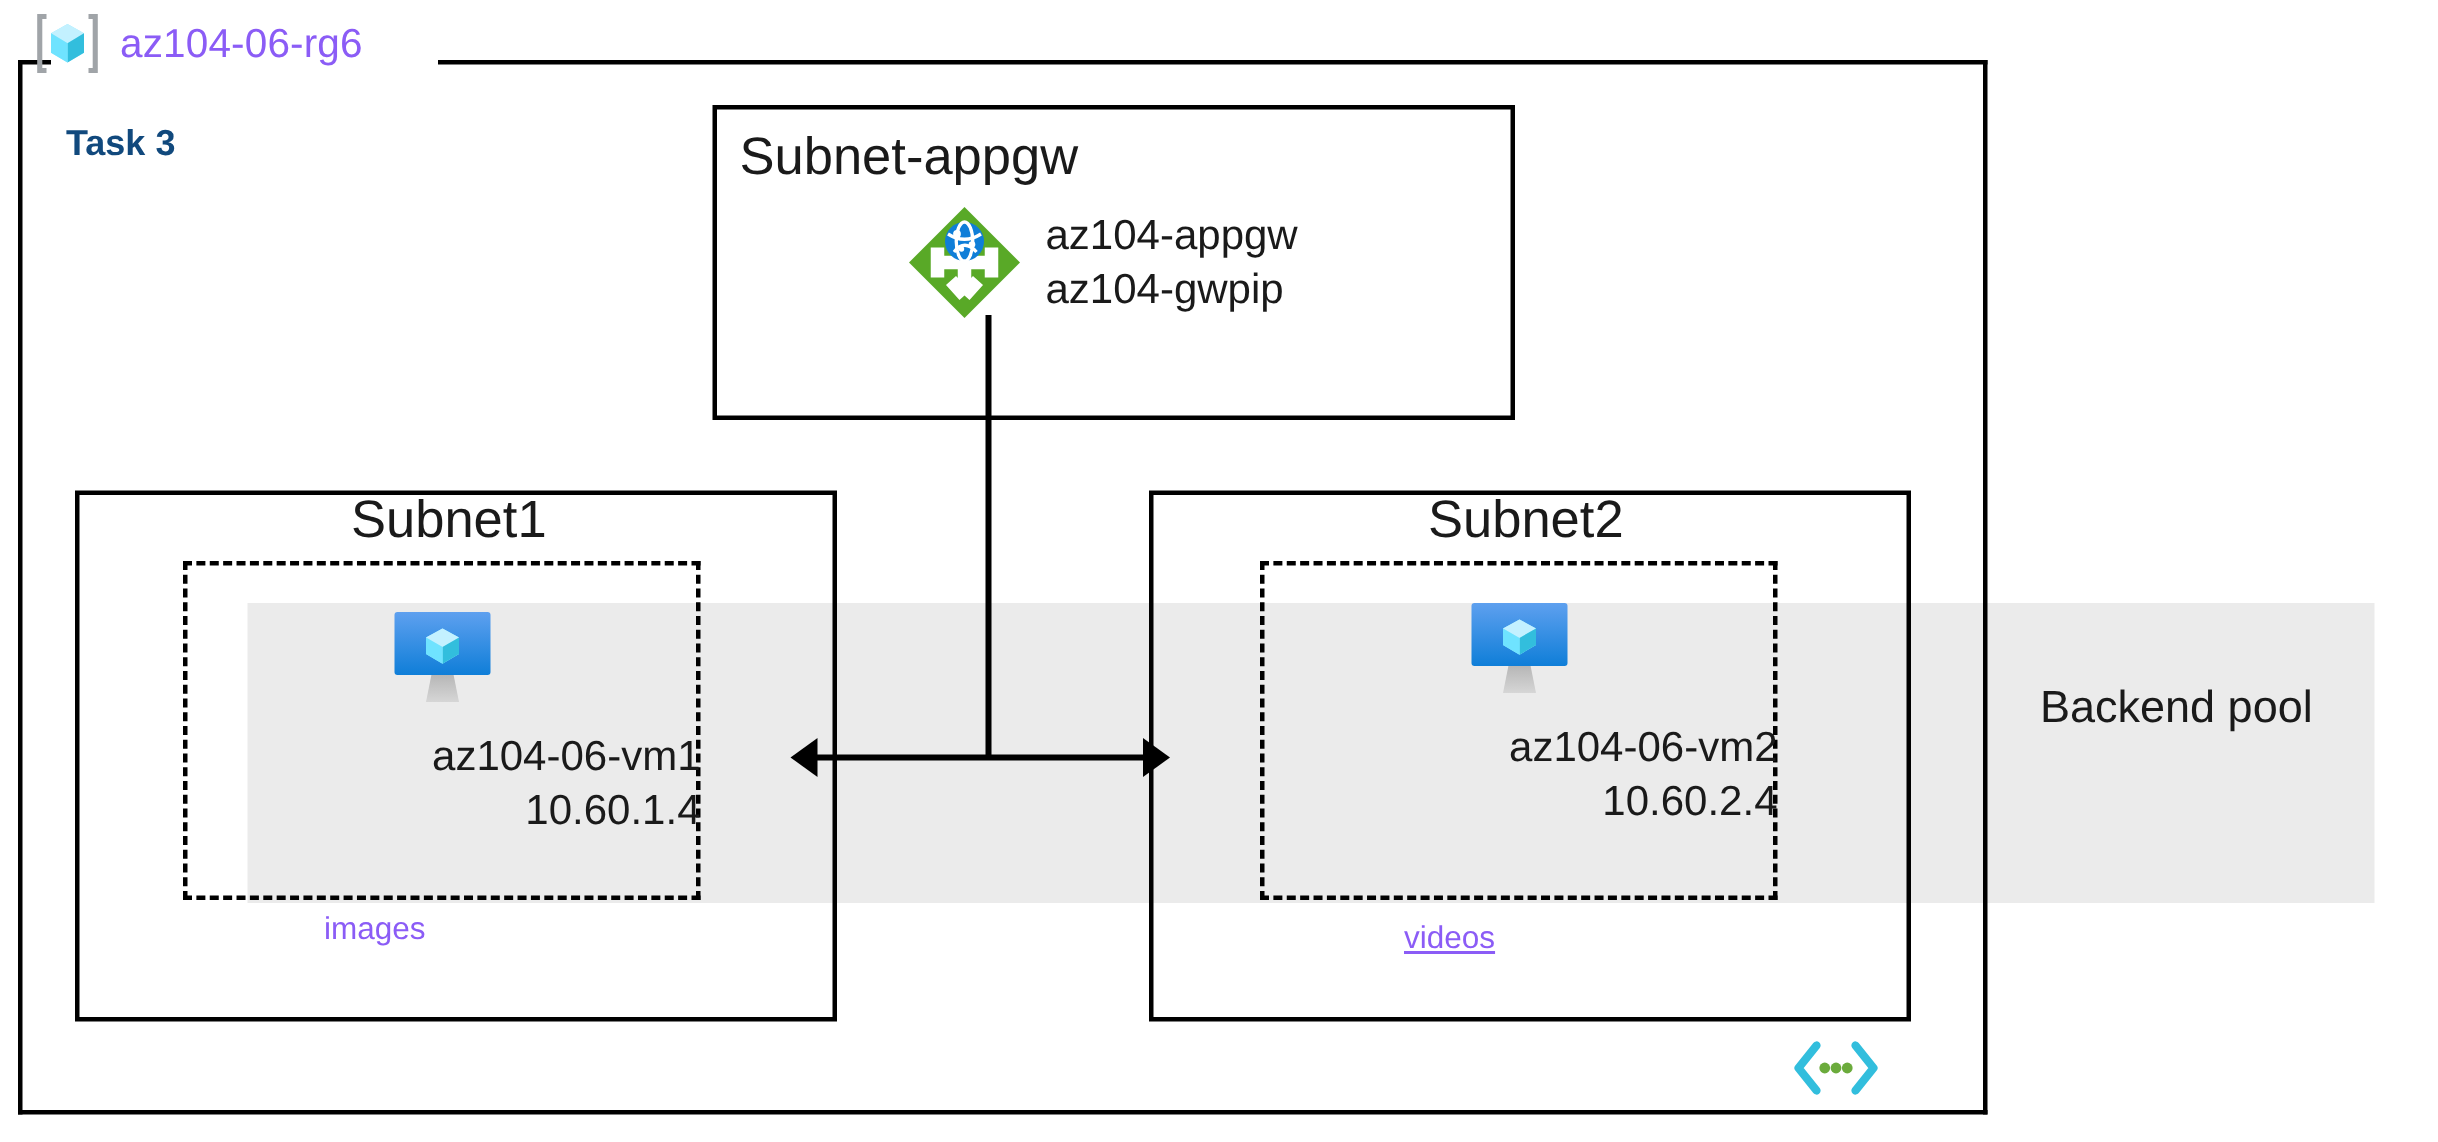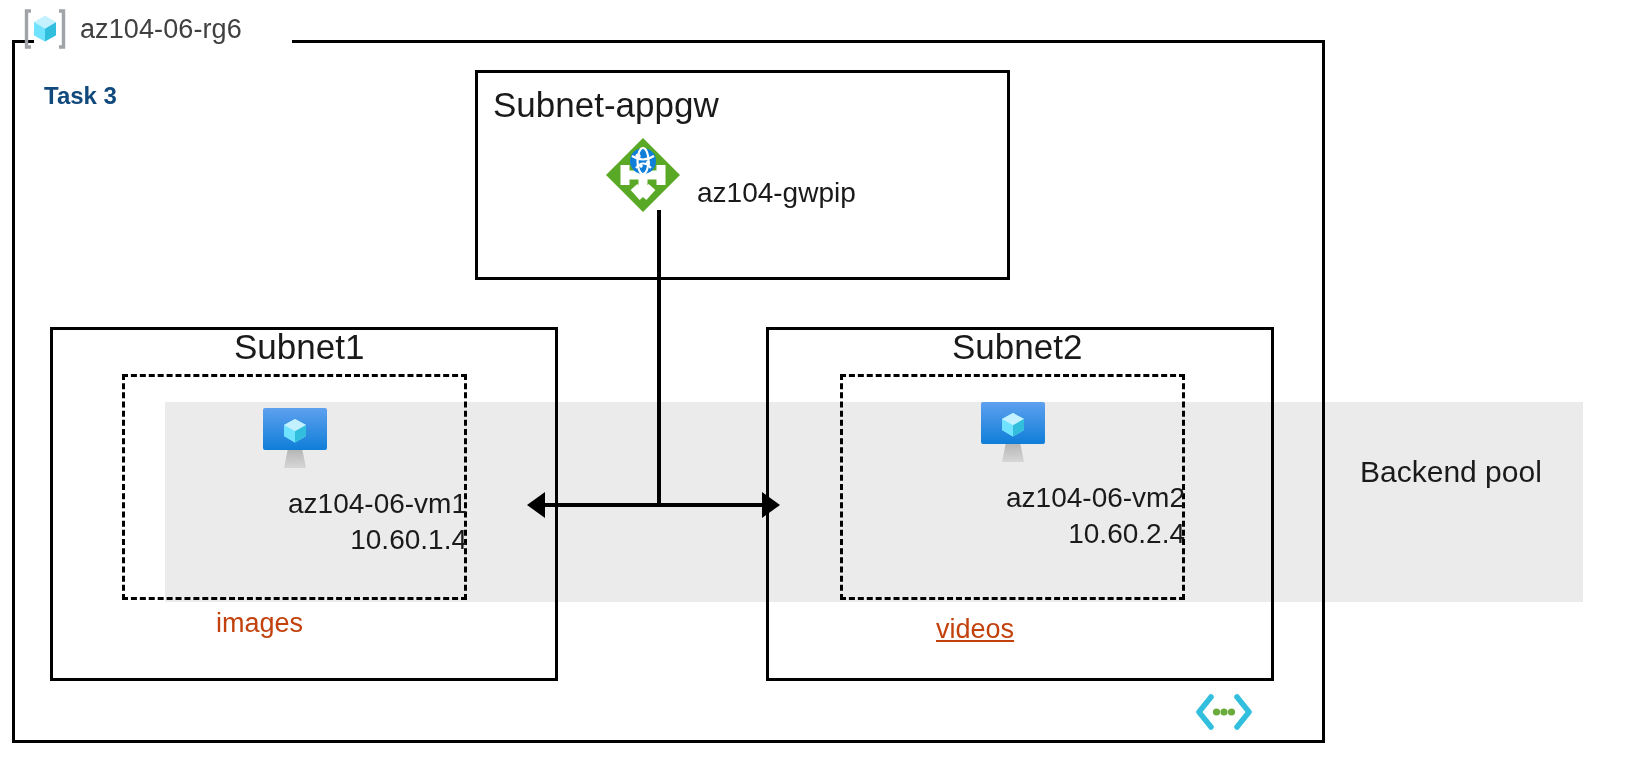--- a/index.html
+++ b/index.html
@@ -70,21 +70,21 @@
     align-items: center;
     gap: 12px;
   }
   .rg-icon {
     width: 46px;
     height: 46px;
     display: block;
   }
   .rg-title {
     font-size: 27px;
-    color: #404040;
+    color: #8b5cf6;
     letter-spacing: 0.1px;
     white-space: nowrap;
   }
 
   
   .task-label {
     position: absolute;
     left: 44px;
     top: 82px;
     font-size: 24px;
@@ -138,22 +138,22 @@
     font-size: 35px;
     color: #1a1a1a;
     white-space: nowrap;
   }
   .subnet-appgw-title { left: 493px; top: 85px; }
   .subnet1-title      { left: 234px; top: 327px; }
   .subnet2-title      { left: 952px; top: 327px; }
 
   .nsg-label {
     position: absolute;
-    font-size: 27px;
-    color: #c2410c;
+    font-size: 21px;
+    color: #8b5cf6;
     white-space: nowrap;
   }
   .images-label { left: 216px; top: 608px; }
   .videos-label { left: 936px; top: 614px; text-decoration: underline; }
 
   
   .appgw-node {
     position: absolute;
     left: 603px;
     top: 135px;
@@ -267,21 +267,21 @@
         <circle cx="40" cy="26" r="13" fill="#0f7ed8"></circle>
         <path d="M29 21 Q40 28 51 21" fill="none" stroke="#ffffff" stroke-width="2.2"></path>
         <path d="M33 33 Q40 24 48 33" fill="none" stroke="#ffffff" stroke-width="2.2"></path>
         <ellipse cx="40" cy="26" rx="5.5" ry="13" fill="none" stroke="#ffffff" stroke-width="2.2"></ellipse>
         <circle cx="35" cy="21" r="2.6" fill="#ffffff"></circle>
         <circle cx="45" cy="28" r="2.2" fill="#ffffff"></circle>
         <circle cx="38" cy="31" r="1.8" fill="#ffffff"></circle>
       </svg>
     </span>
     <span class="appgw-names">
-      <br>
+      <span>az104-appgw</span><br>
       <span>az104-gwpip</span>
     </span>
   </div>
 
   <div class="vline-gw"></div>
 
   <div class="box-solid subnet1-box"></div>
   <div class="box-title subnet1-title">Subnet1</div>
   <div class="box-dashed vm1-dashed"></div>
   <div class="vm-node vm1-node">

